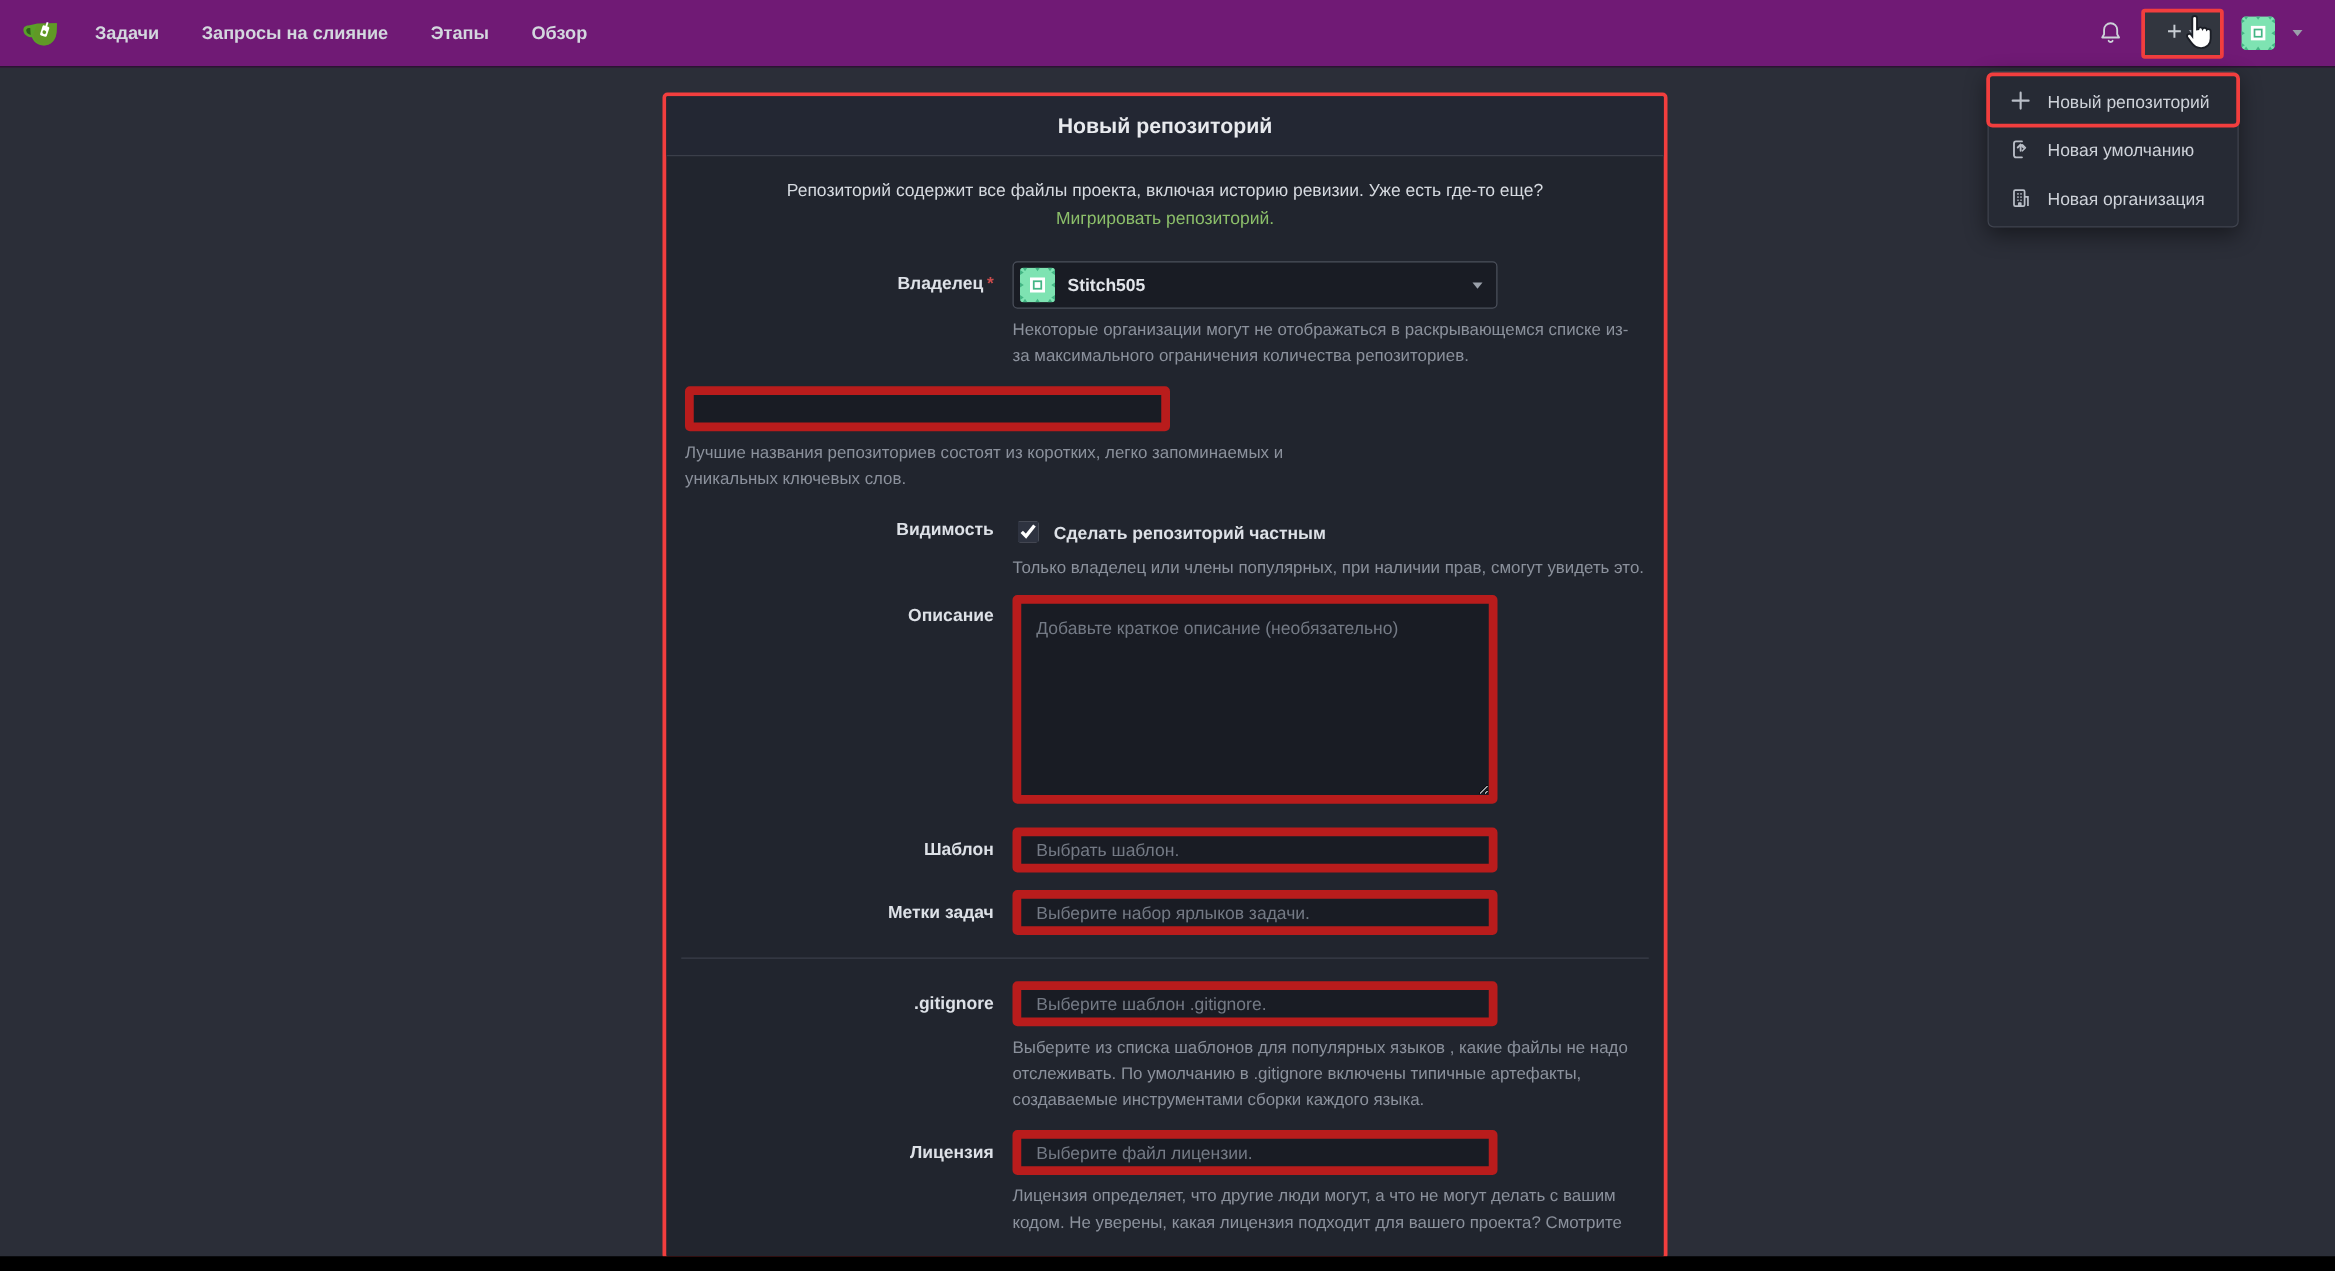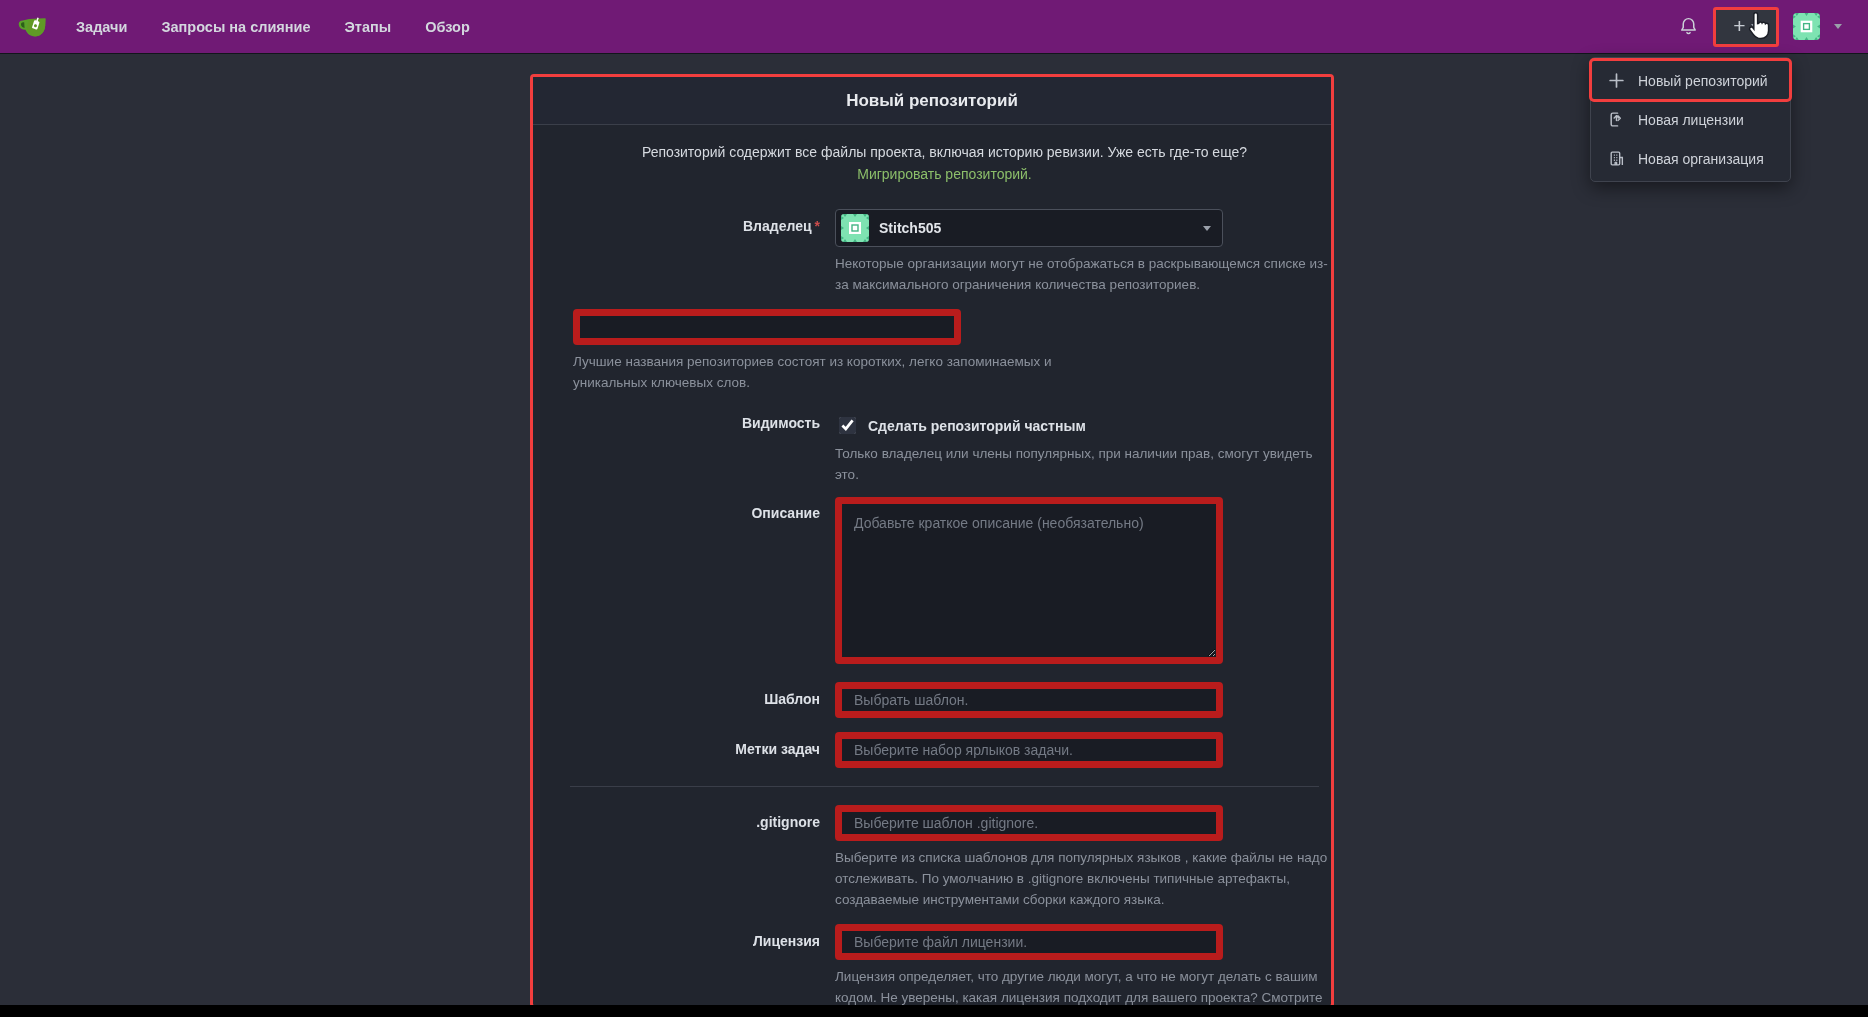--- a/index.html
+++ b/index.html
@@ -32,21 +32,21 @@
   .menu-item .mi-icon{width:17px;height:17px;color:#b9bec7;flex:0 0 auto;}
   .annot{position:absolute;border:3px solid #f23e3e;border-radius:5px;pointer-events:none;z-index:50;}
   .annot.item-annot{left:-2px;right:-2px;top:-3px;bottom:-2px;}
 
   
   .form-panel{position:absolute;left:530px;top:74px;width:804px;height:934px;
           border:3px solid #f23e3e;border-radius:4px;background:#21252e;overflow:hidden;z-index:10;}
   .form-header{height:48px;display:flex;align-items:center;justify-content:center;
           border-bottom:1px solid #3b3f4a;background:#232733;}
   .form-title{font-size:17px;font-weight:700;color:#e8eaee;}
-  .form-body{padding:16px 0 0 0;margin-left:25px;}
+  .form-body{padding:16px 0 0 0;}
   .intro{max-width:692px;margin:0 auto 24px auto;text-align:center;font-size:14px;
           line-height:22px;color:#d6dae0;}
   .green-link{color:#8cbf6a;cursor:pointer;text-decoration:none;}
   .row{display:flex;margin-bottom:14px;}
   .row-label{width:262px;flex:0 0 auto;text-align:right;padding:9px 0 0 15px;font-size:14px;
           font-weight:700;color:#dde1e7;}
   .req{color:#cc4c4c;margin-left:3px;font-weight:700;}
   .row-content{width:506px;margin-left:15px;}
   .tb{width:388px;height:36px;background:#191c24;border:7px solid #b91c1c;border-radius:4px;
           color:#d6dae0;font-size:14px;padding:0 12px;font-family:"Liberation Sans",sans-serif;outline:none;}
@@ -138,21 +138,21 @@
     </div>
     <div class="menu-item">
       <span class="mi-icon">
         <svg viewBox="0 0 16 16" width="17" height="17" fill="none" stroke="#b9bec7" stroke-width="1.4" stroke-linecap="round" stroke-linejoin="round">
           <path d="M9 2H4.5A1.5 1.5 0 0 0 3 3.5v9A1.5 1.5 0 0 0 4.5 14H9"></path>
           <path d="M8 9V4.5"></path>
             <path d="M5.8 6.6 8 4.4l2.2 2.2"></path>
           <path d="M11.5 9.5 14 12l-2.5 2.5" transform="translate(-1,-4) scale(0.9)"></path>
         </svg>
       </span>
-      <span>Новая лицензии</span>
+      <span>Новая умолчанию</span>
     </div>
     <div class="menu-item">
       <span class="mi-icon">
         <svg viewBox="0 0 16 16" width="17" height="17" fill="none" stroke="#b9bec7" stroke-width="1.3">
           <rect x="3" y="2" width="8" height="12" rx="1"></rect>
           <path d="M11 7h2.5v7"></path>
           <path d="M5.5 4.8h1M7.8 4.8h1M5.5 7.2h1M7.8 7.2h1M5.5 9.6h1M7.8 9.6h1"></path>
           <path d="M6.7 14v-2.2h1.4V14" stroke-linejoin="round"></path>
         </svg>
       </span>

